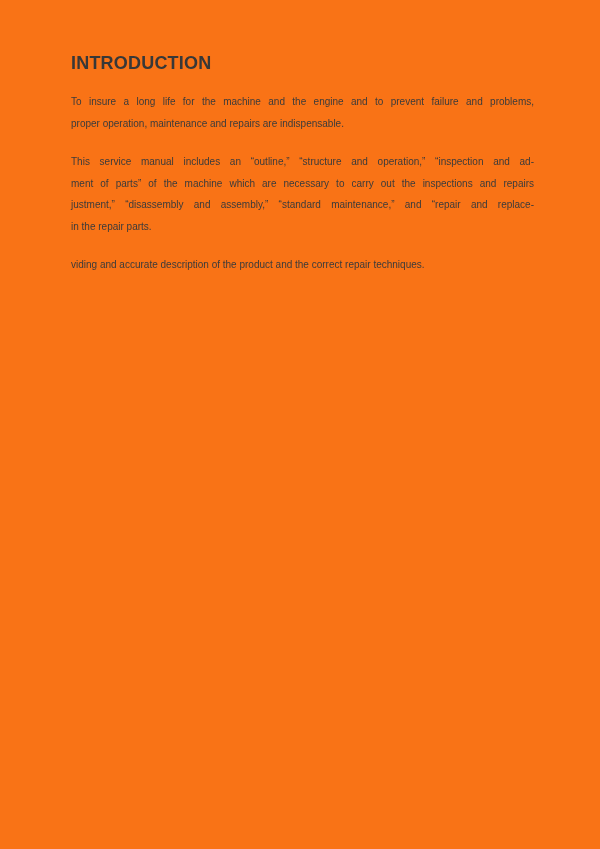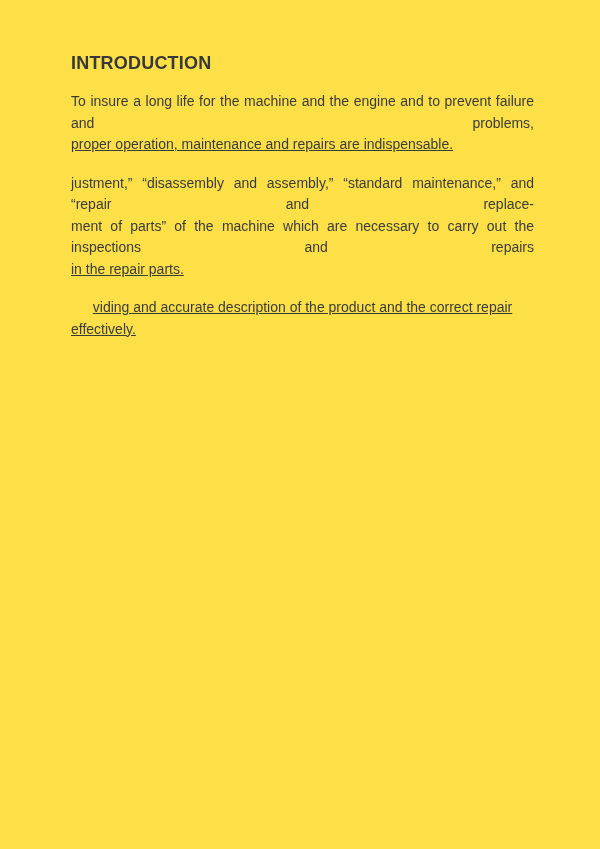--- a/index.html
+++ b/index.html
@@ -4,68 +4,68 @@
 <style>
   html, body {
     margin: 0;
     padding: 0;
     background: #ffffff;
   }
   .page {
     position: relative;
     width: 600px;
     height: 849px;
-    background: #fde047;
+    background: #f97316;
     overflow: hidden;
     font-family: "Liberation Sans", "DejaVu Sans", sans-serif;
     color: #3a3a3a;
     box-sizing: border-box;
     padding: 52px 66px 0 71px; 
   }
   .doc-title {
     font-size: 18px;
     line-height: 22px;
     font-weight: bold;
     letter-spacing: 0.2px;
     color: #383838;
     margin: 0 0 16px 0;
   }
   .para {
     margin: 17px 0 11px 0;
-    font-size: 14px;
+    font-size: 10px;
     line-height: 21.5px;
     color: #3b3b3b;
   }
   
   .para .line {
     text-align: justify;
     text-align-last: justify;
     white-space: normal;
   }
   .para .line.last {
     text-align: center;
     text-align-last: left;
-    text-decoration: underline;
   }
 </style>
 </head>
 <body>
 
 <div class="page">
 
   <h1 class="doc-title">INTRODUCTION</h1>
 
   <div class="para">
     <div class="line">To insure a long life for the machine and the engine and to prevent failure and problems,</div>
     <div class="line last">proper operation, maintenance and repairs are indispensable.</div>
   </div>
 
   <div class="para">
+    <div class="line">This service manual includes an “outline,” “structure and operation,” “inspection and ad-</div>
+    <div class="line">ment of parts” of the machine which are necessary to carry out the inspections and repairs</div>
     <div class="line">justment,” “disassembly and assembly,” “standard maintenance,” and “repair and replace-</div>
-    <div class="line">ment of parts” of the machine which are necessary to carry out the inspections and repairs</div>
     <div class="line last">in the repair parts.</div>
   </div>
 
   <div class="para">
-    <div class="line last">viding and accurate description of the product and the correct repair effectively.</div>
+    <div class="line last">viding and accurate description of the product and the correct repair techniques.</div>
   </div>
 
 </div>
 
 </body></html>

